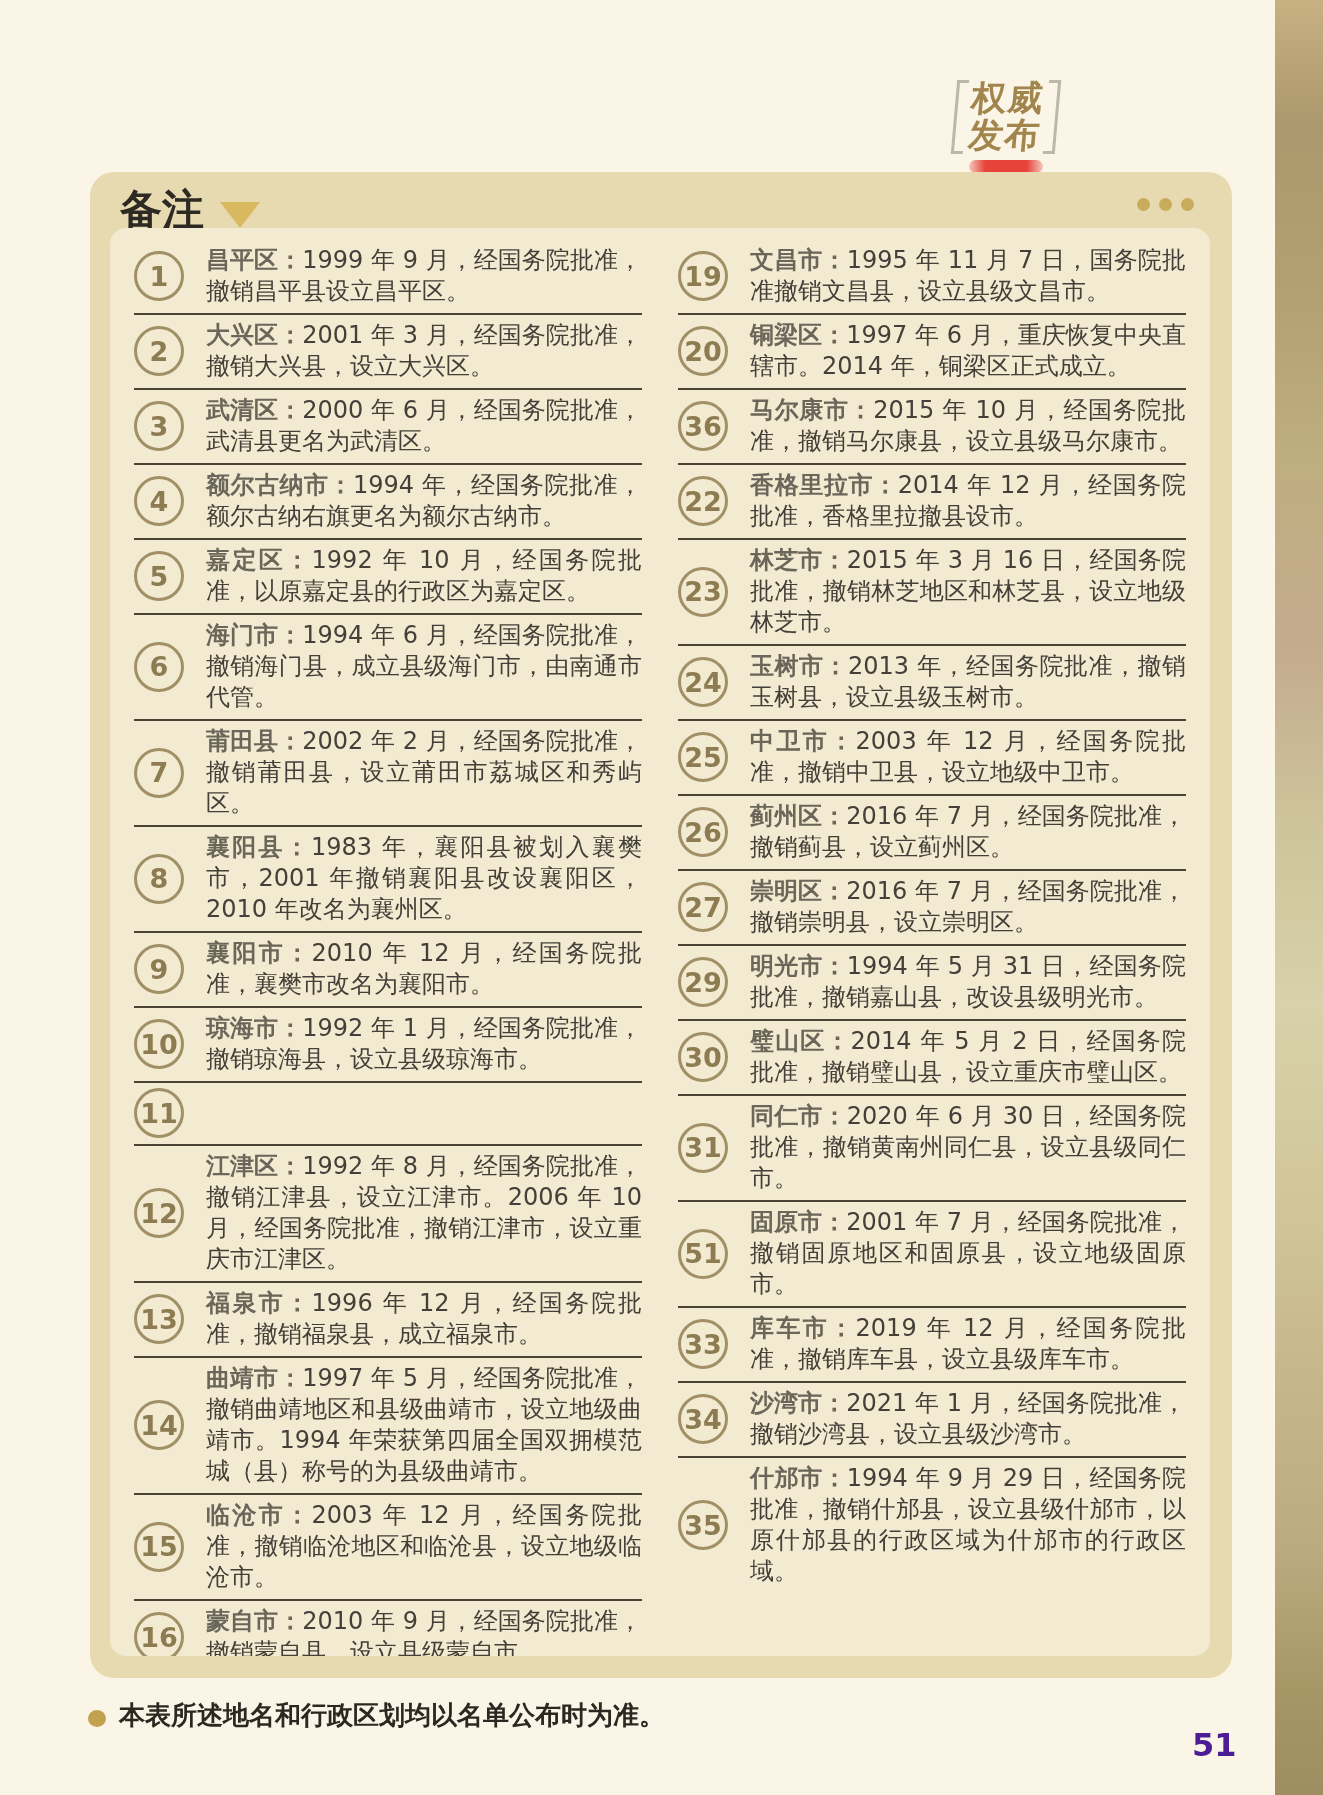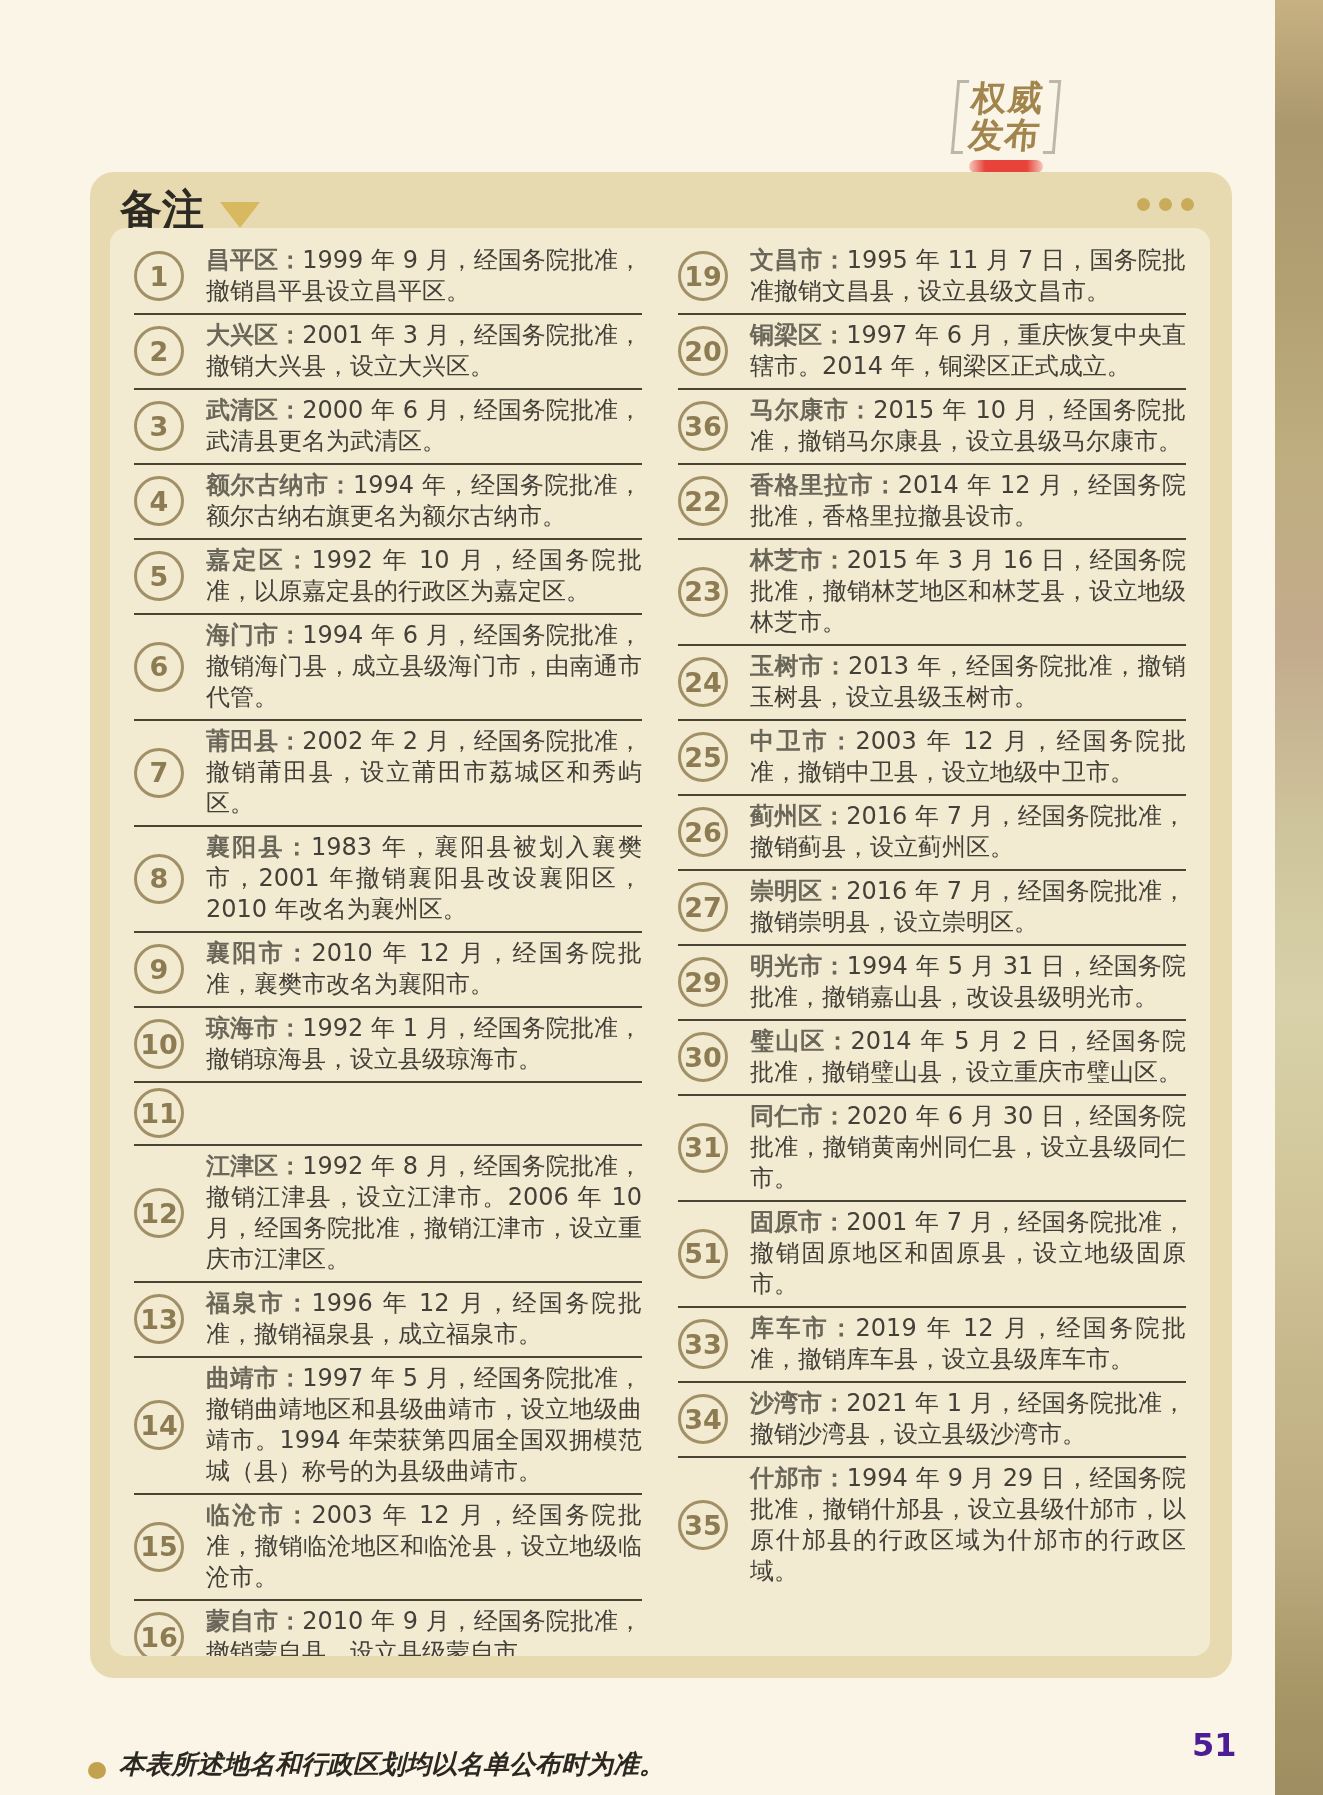--- a/index.html
+++ b/index.html
@@ -42,21 +42,21 @@
 
   .note{display:flex;align-items:center;gap:22px;padding:5px 0 6px;border-bottom:2px solid #4a4434;}
   .col .note:last-child{border-bottom:none;}
   .num{flex:0 0 50px;width:50px;height:50px;border:3px solid #a19066;border-radius:50%;
     box-sizing:border-box;display:flex;align-items:center;justify-content:center;
     font-size:27px;font-weight:bold;color:#8d7b52;}
   .txt{margin:0;font-size:24px;line-height:31px;color:#444039;text-align:justify;}
   .txt .nm{font-weight:bold;color:#6b665a;}
 
   
-  .footnote{position:absolute;left:88px;top:1749px;display:flex;align-items:flex-end;gap:13px;font-style:italic;}
+  .footnote{position:absolute;left:88px;top:1700px;display:flex;align-items:center;gap:13px;}
   .bullet{flex:0 0 18px;width:18px;height:17px;margin-top:6px;border-radius:50%;background:#c2a24e;}
   .footnote-text{font-size:26px;line-height:30px;font-weight:bold;color:#2b2822;}
 
   .pagenum{position:absolute;left:1192px;top:1726px;font-size:32px;font-weight:bold;color:#4c1d95;}
 </style>
 </head>
 <body>
 
 <div class="page">
 

